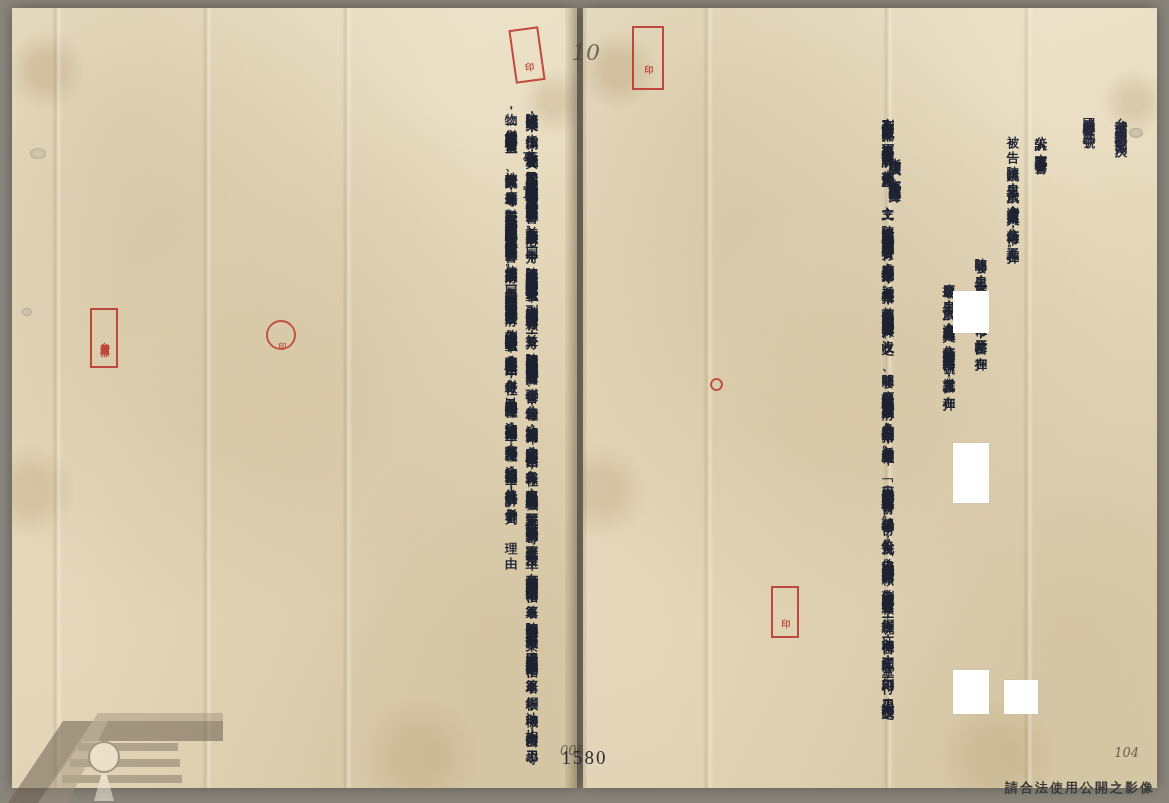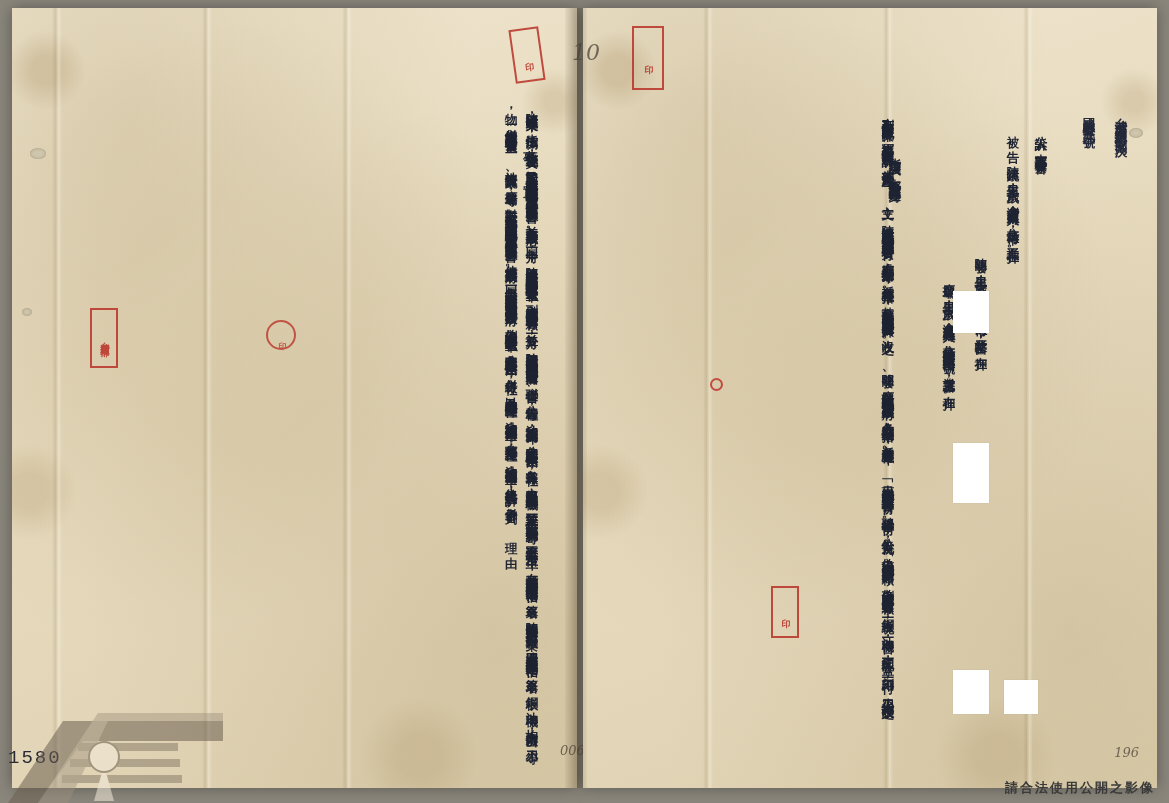--- a/index.html
+++ b/index.html
@@ -162,25 +162,25 @@
     position: absolute;
     background: #ffffff;
     box-shadow: 0 0 1px rgba(0,0,0,0.12);
   }
 
   
   #page-number {
     position: absolute;
     left: 0; right: 0;
     bottom: 34px;
-    font-family: Liberation Mono, monospace;
+    text-align: center;
+    font-family: Liberation Serif, serif;
     font-size: 19px;
     color: #2a2a33;
     letter-spacing: 2px;
-    padding-left: 8px;
   }
 
   
   #watermark {
     position: absolute;
     right: 14px;
     bottom: 6px;
     font-size: 13px;
     color: #3a3a3a;
     letter-spacing: 2px;
@@ -259,21 +259,21 @@
 
     <div class="seal" style="left:-60px; top:30px; font-size:15px;"></div>
     <div class="seal-dot" style="left:127px; top:370px;"></div>
     <div class="seal-box" style="left:188px; top:578px; width:20px; height:44px;">印</div>
 
     <div class="redact" style="left:370px; top:283px; width:36px; height:42px;"></div>
     <div class="redact" style="left:370px; top:435px; width:36px; height:60px;"></div>
     <div class="redact" style="left:370px; top:662px; width:36px; height:44px;"></div>
     <div class="redact" style="left:421px; top:672px; width:34px; height:34px;"></div>
 
-    <div class="pencil" style="right:18px; bottom:28px; font-size:13px;">196</div>
+    <div class="pencil" style="right:18px; bottom:28px; font-size:13px;">104</div>
   </div>
 
   <div id="gutter"></div>
 
   <div class="seal-box" style="left:512px; top:28px; width:22px; height:46px; transform:rotate(-8deg);">印</div>
   <div class="seal-box" style="left:632px; top:26px; width:24px; height:56px;">印</div>
 
   <div class="pencil" style="left:572px; top:40px; font-size:22px;">10</div>
 
   <div id="page-number">1580</div>

